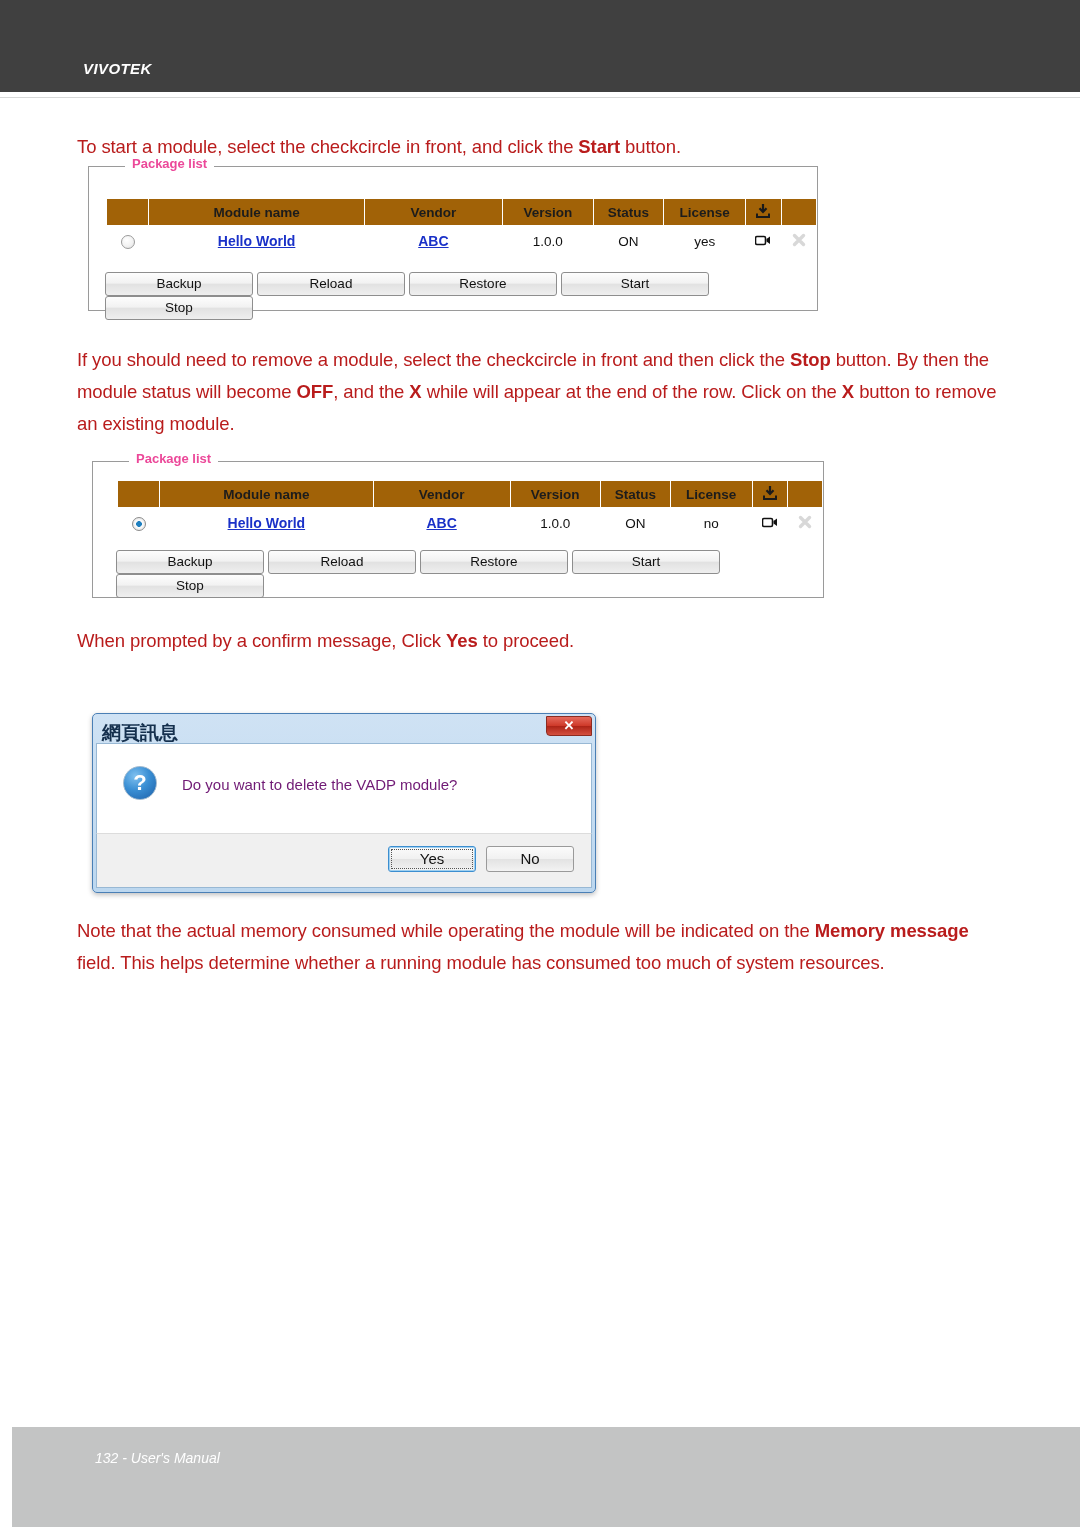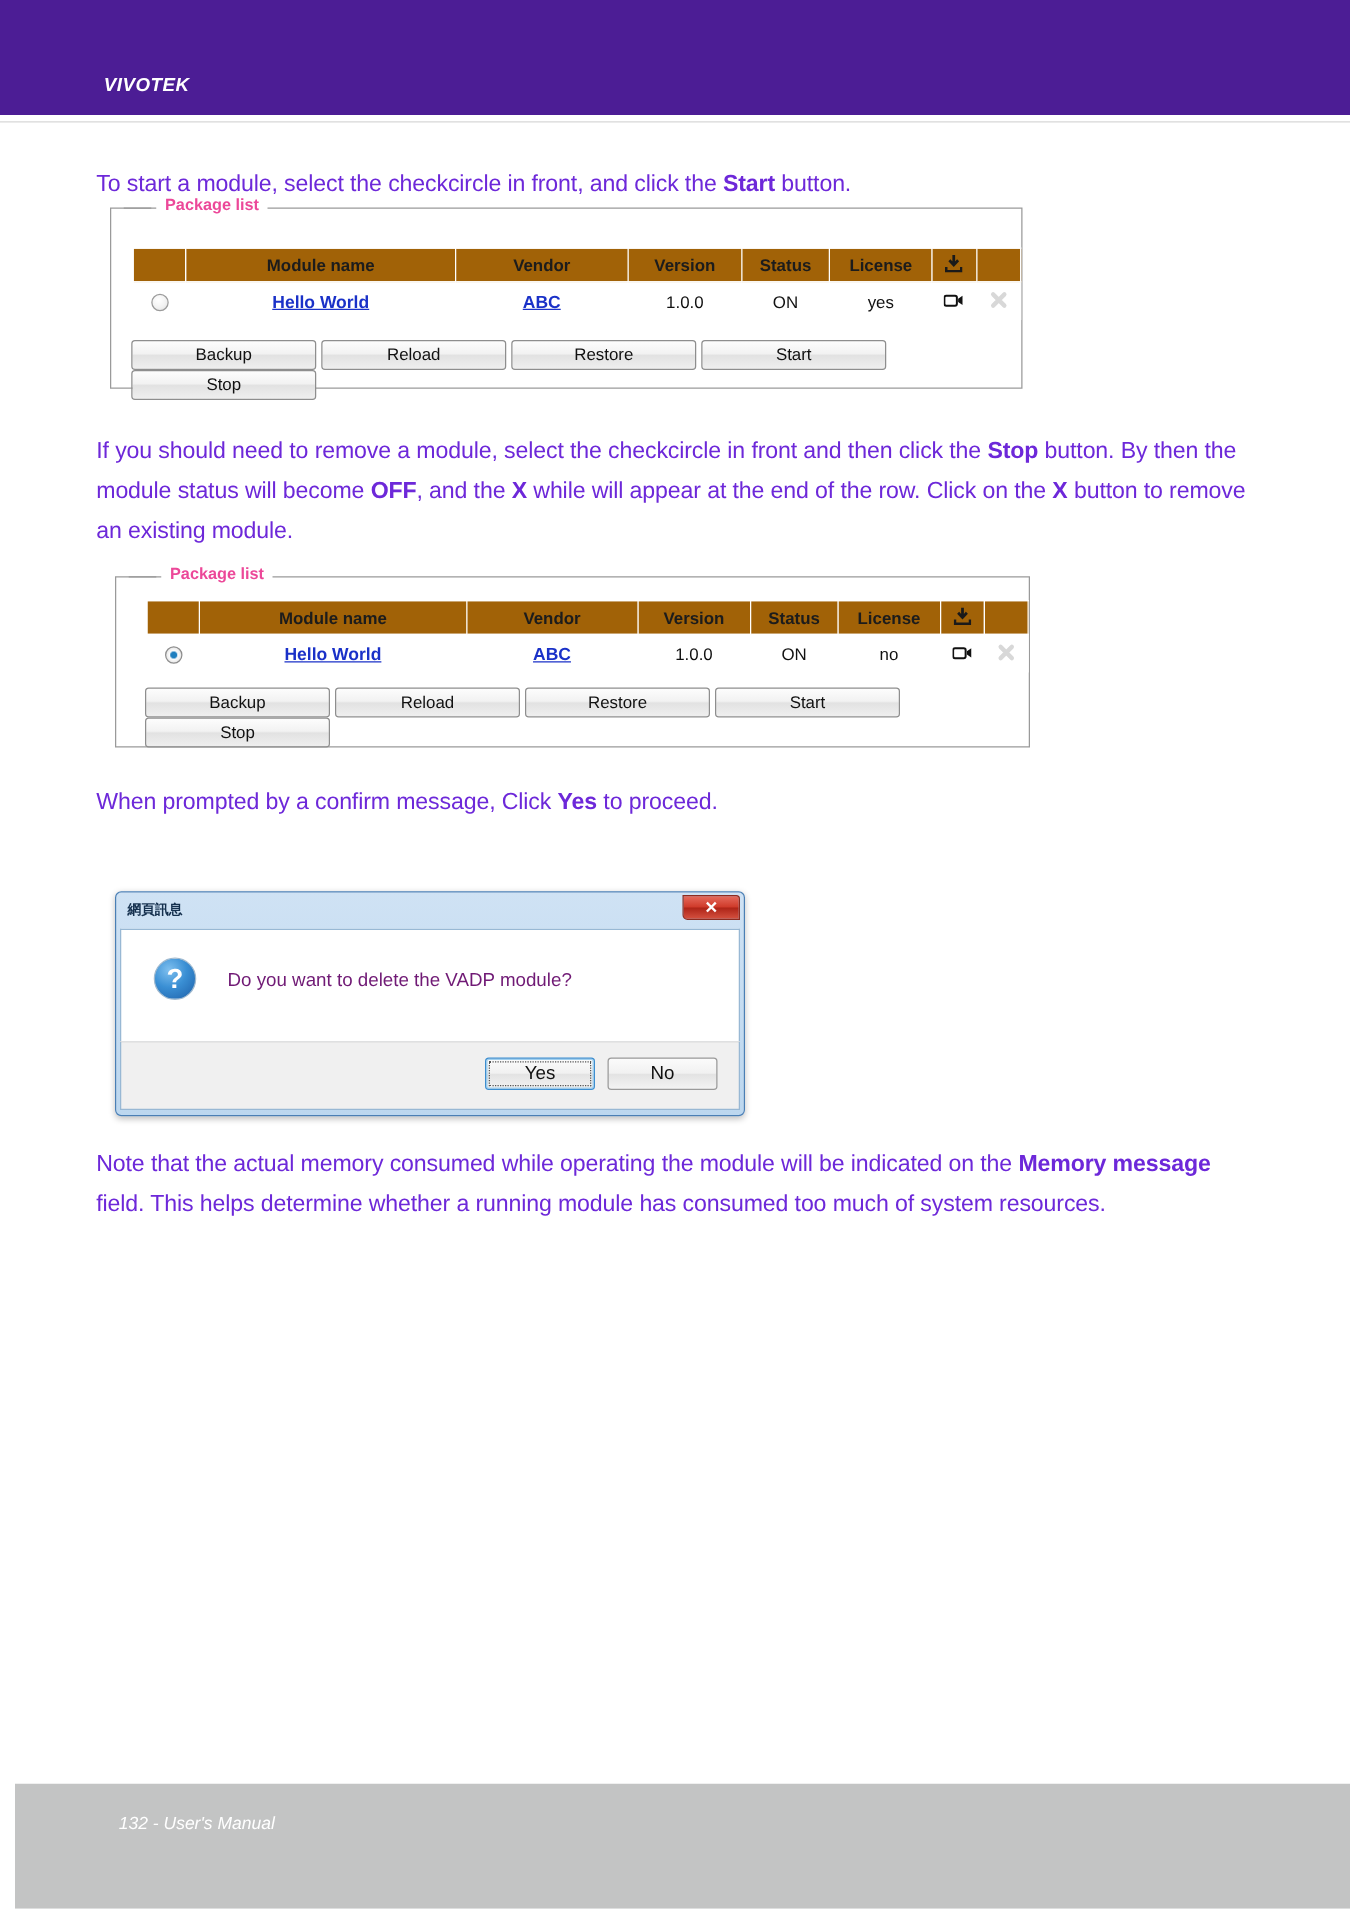--- a/index.html
+++ b/index.html
@@ -14,21 +14,21 @@
     font-family: "Liberation Sans", sans-serif;
     overflow: hidden;
   }
 
   
   .page-header {
     position: absolute;
     left: 0; top: 0;
     width: 1080px;
     height: 92px;
-    background: #4c1d95;
+    background: #404040;
   }
   .brand {
     position: absolute;
     left: 83px;
     top: 60px;
     font-size: 15px;
     font-weight: bold;
     font-style: italic;
     color: #ffffff;
     letter-spacing: 0.4px;
@@ -56,21 +56,21 @@
     font-size: 14px;
     font-style: italic;
     color: #ffffff;
   }
 
   
   .para {
     position: absolute;
     font-size: 18.5px;
     line-height: 32px;
-    color: #6d28d9;
+    color: #b91c1c;
     letter-spacing: -0.1px;
   }
   .para b { font-weight: bold; }
 
   #para-1 { left: 77px; top: 131px; width: 900px; }
   #para-2 { left: 77px; top: 344px; width: 925px; }
   #para-3 { left: 77px; top: 625px; width: 900px; }
   #para-4 { left: 77px; top: 915px; width: 930px; }
 
   
@@ -207,21 +207,21 @@
     padding: 3px;
     box-shadow: 0 2px 5px rgba(0,0,0,.25);
   }
   .dlg-titlebar {
     position: relative;
     height: 26px;
   }
   .dlg-title {
     position: absolute;
     left: 6px; top: 3px;
-    font-size: 11px;
+    font-size: 19px;
     color: #15304e;
     font-weight: bold;
   }
   .dlg-close {
     position: absolute;
     right: 0; top: -1px;
     width: 46px; height: 20px;
     border-radius: 0 3px 0 4px;
     border: 1px solid #8c2b20;
     box-sizing: border-box;

